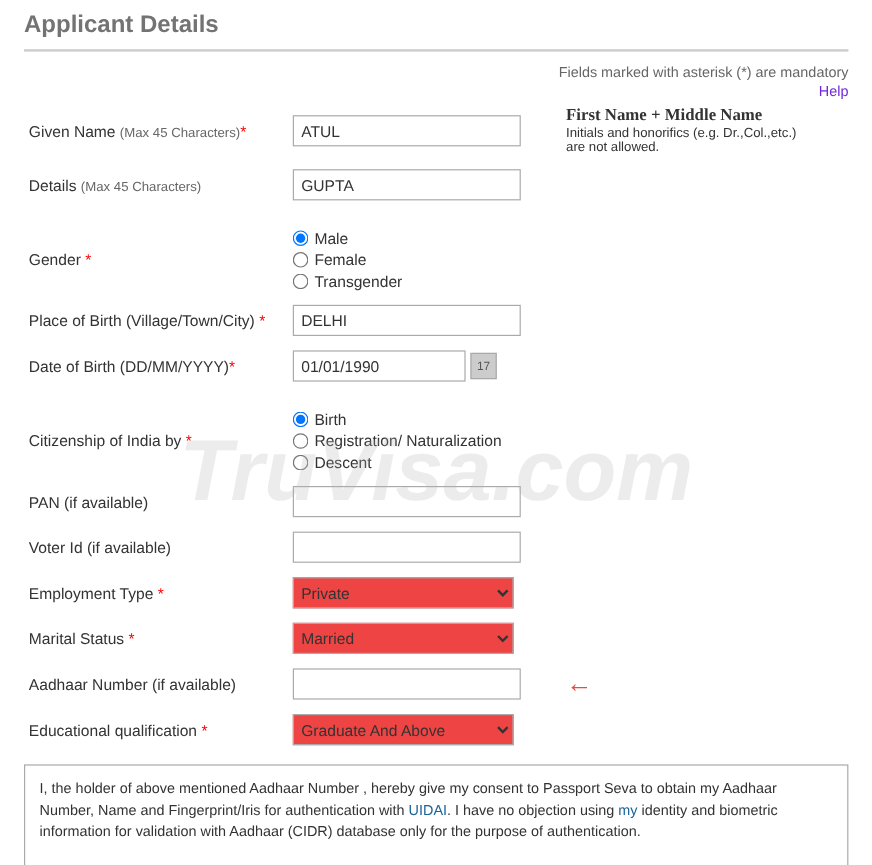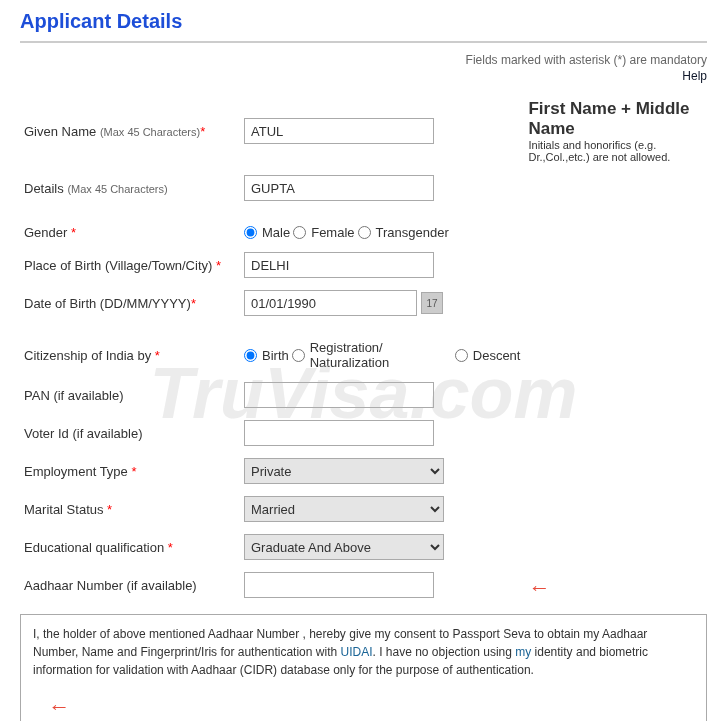--- a/index.html
+++ b/index.html
@@ -9,37 +9,36 @@
       background: #fff;
       color: #333;
       width: 727px;
       min-height: 721px;
     }
     .page-wrapper {
       padding: 10px 20px;
     }
     .page-title {
       font-size: 20px;
-      color: #1d4ed8;
+      color: #737373;
       font-weight: bold;
       border-bottom: 2px solid #ccc;
       padding-bottom: 8px;
       margin-bottom: 10px;
     }
     .mandatory-note {
       text-align: right;
       color: #666;
       font-size: 12px;
       margin-bottom: 2px;
     }
     .help-link {
       text-align: right;
-      color: #0f172a;
+      color: #6d28d9;
       font-size: 12px;
-      margin-bottom: 10px;
       cursor: pointer;
     }
     .form-table {
       width: 100%;
       border-collapse: collapse;
     }
     .form-table tr td {
       padding: 6px 4px;
       vertical-align: middle;
     }
@@ -79,46 +78,47 @@
       border: 1px solid #aaa;
       display: inline-flex;
       align-items: center;
       justify-content: center;
       font-size: 10px;
       color: #555;
       cursor: pointer;
     }
     .radio-group {
       display: flex;
-      flex-direction: row;
+      flex-direction: column;
       gap: 3px;
     }
     .radio-group label {
       display: flex;
       align-items: center;
       gap: 5px;
       font-size: 13px;
     }
     select {
-      width: 200px;
+      width: 184px;
       height: 26px;
       border: 1px solid #aaa;
       font-size: 13px;
       color: #333;
-      background: #e5e5e5;
+      background: #ef4444;
       padding: 2px;
     }
     .name-hint {
       font-size: 11px;
       color: #333;
       max-width: 200px;
     }
     .name-hint .hint-title {
       font-weight: bold;
-      font-size: 17px;
+      font-size: 14px;
+      font-family: Liberation Serif, serif;
     }
     .consent-box {
       border: 1px solid #aaa;
       padding: 10px 12px;
       margin: 10px 0;
       background: #fff;
       font-size: 12px;
       line-height: 1.5;
       color: #333;
     }
@@ -243,21 +243,21 @@
       </tr>
 
       <tr>
         <td>
           <span class="field-label">
             <span>Date of Birth (DD/MM/YYYY)</span><span class="required">*</span>
           </span>
         </td>
         <td>
           <div class="date-wrapper">
-            <input type="text" value="01/01/1990" style="width: 173px;">
+            <input type="text" value="01/01/1990" style="width: 144px;">
             <div class="calendar-icon">17</div>
           </div>
         </td>
         <td></td>
       </tr>
 
       <tr>
           <td colspan="3" style="height:6px;"></td>
         </tr>
 
@@ -337,44 +337,44 @@
             <option>Single</option>
             <option>Divorced</option>
             <option>Widowed</option>
           </select>
         </td>
         <td></td>
       </tr>
 
       <tr>
         <td>
+          <span class="field-label">Aadhaar Number (if available)</span>
+        </td>
+        <td>
+          <input type="text" value="" style="">
+        </td>
+        <td>
+          
+          <span style="color:#e74c3c; font-size:22px; font-weight:bold;">←</span>
+        </td>
+      </tr>
+
+      <tr>
+        <td>
           <span class="field-label">
             <span>Educational qualification</span><span class="required"> *</span>
           </span>
         </td>
         <td>
           <select>
             <option selected="">Graduate And Above</option>
             <option>Below Graduate</option>
           </select>
         </td>
         <td></td>
-      </tr>
-
-      <tr>
-        <td>
-          <span class="field-label">Aadhaar Number (if available)</span>
-        </td>
-        <td>
-          <input type="text" value="" style="">
-        </td>
-        <td>
-          
-          <span style="color:#e74c3c; font-size:22px; font-weight:bold;">←</span>
-        </td>
       </tr>
     </tbody>
   </table>
 
   <div class="consent-box">
     <div class="consent-text">
       <span>
         I, the holder of above mentioned Aadhaar Number , hereby give my consent to Passport Seva to obtain my Aadhaar Number, Name and Fingerprint/Iris for authentication with <span style="color:#1a6496;">UIDAI</span>. I have no objection using <span style="color:#1a6496;">my</span> identity and biometric information for validation with Aadhaar (CIDR) database only for the purpose of authentication.
       </span>
     </div>

